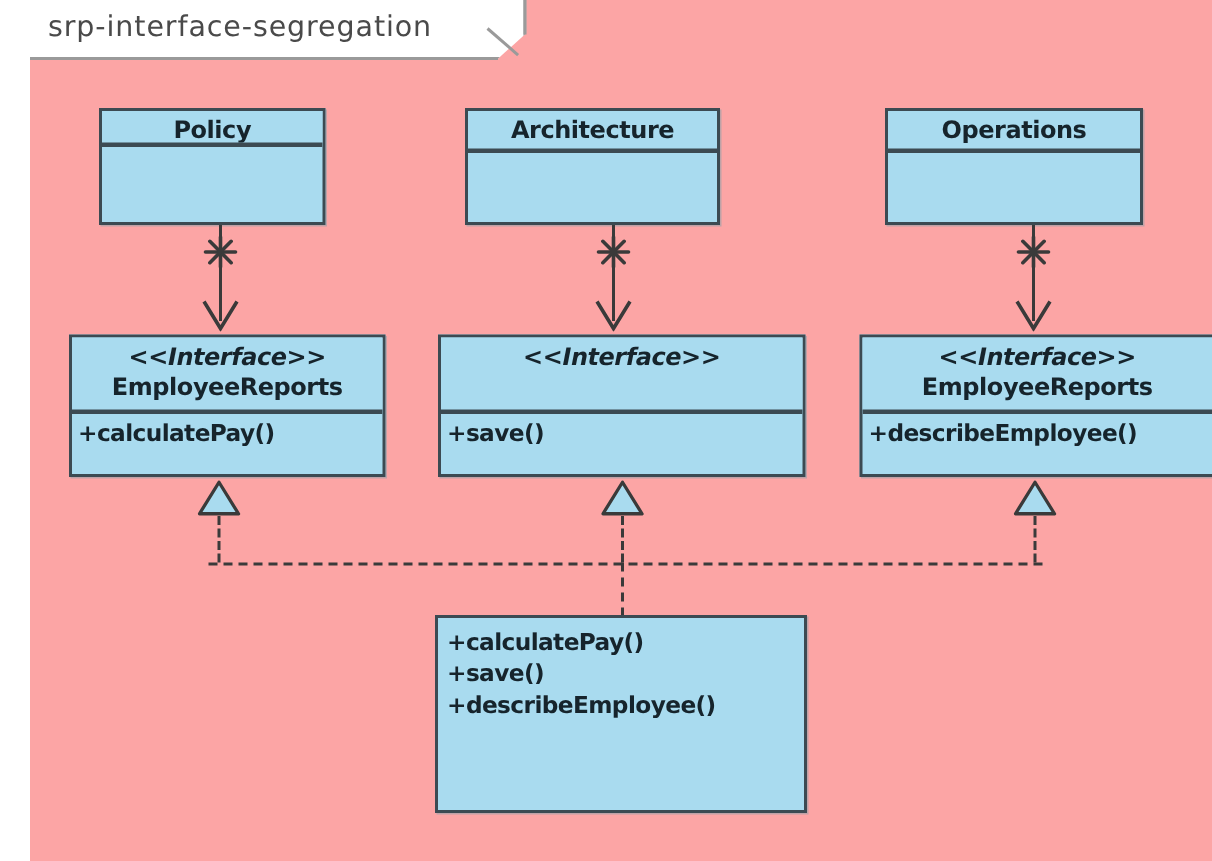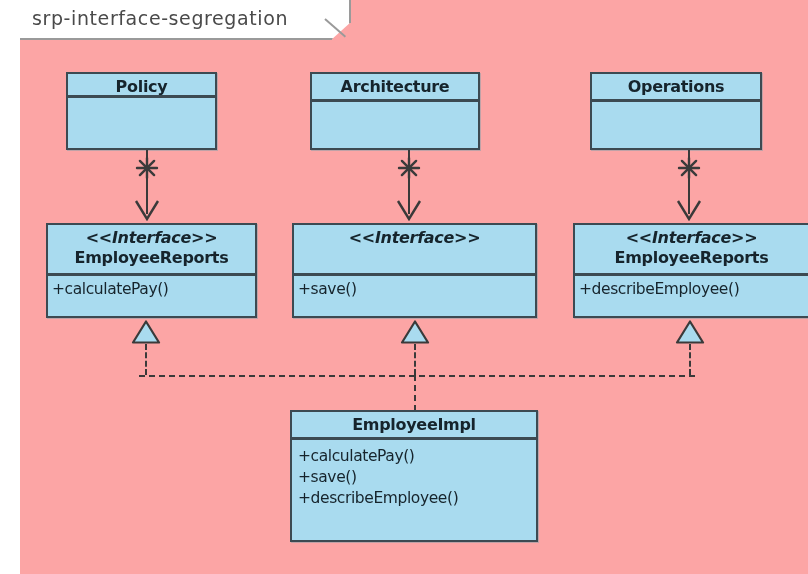--- a/index.html
+++ b/index.html
@@ -100,20 +100,21 @@
     font-weight: bold;
     letter-spacing: -0.3px;
   }
   .uml-body {
     box-sizing: border-box;
     padding: 3px 4px 2px 4px;
     color: #16242c;
     font-size: 15.5px;
     line-height: 21px;
     font-family: "DejaVu Sans", sans-serif;
+    font-weight: bold;
   }
   .uml-body .member {
     white-space: nowrap;
     letter-spacing: -0.4px;
   }
   .uml-body.empty { padding: 0; }
 
   
   .conn-line {
     position: absolute;
@@ -284,23 +285,20 @@
 
   <div class="dashed-v" style="left:125px; top:344px; height:31px;"></div>
   <div class="dashed-v" style="left:394px; top:344px; height:31px;"></div>
   <div class="dashed-v" style="left:669px; top:344px; height:31px;"></div>
 
   <div class="dashed-h" style="left:119px; top:375px; width:556px;"></div>
 
   <div class="dashed-v" style="left:394px; top:375px; height:36px;"></div>
 
   <div class="uml-box" style="left:270px; top:410px; width:248px; height:132px;">
-    <div class="uml-header" style="height:28px;">
-      <span class="cname">EmployeeImpl</span>
-    </div>
     <div class="uml-body" style="height:100px; padding-top:6px; padding-left:6px;">
       <div class="member">+calculatePay()</div>
       <div class="member">+save()</div>
       <div class="member">+describeEmployee()</div>
     </div>
   </div>
 
 </div>
 
 </body></html>

